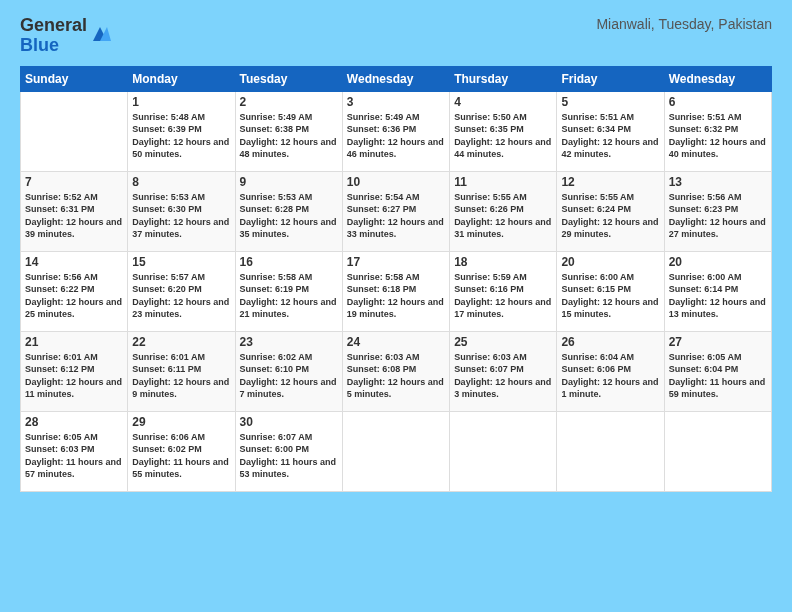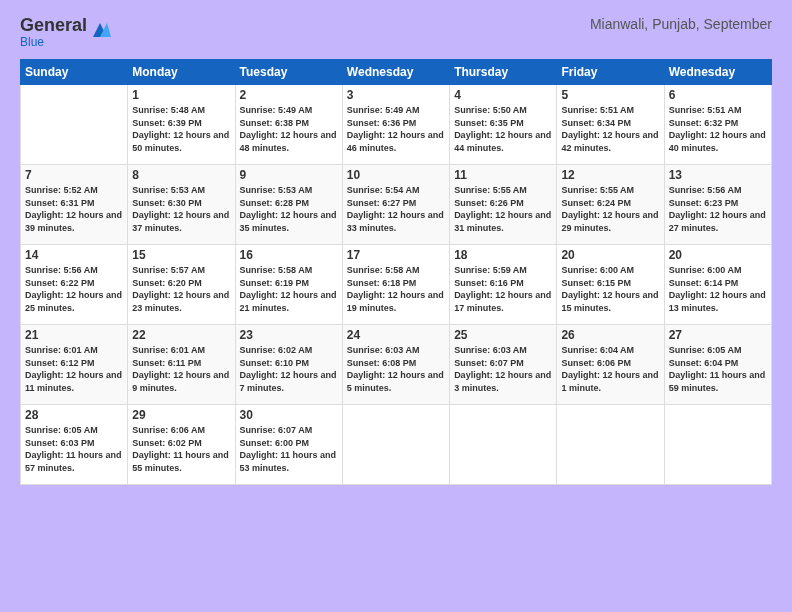--- a/index.html
+++ b/index.html
@@ -7,21 +7,21 @@
       font-family: Arial, sans-serif;
       background: #fff;
       width: 792px;
       height: 612px;
       overflow: hidden;
     }
     .page {
       width: 792px;
       height: 612px;
       padding: 16px 20px;
-      background: #c4b5fd;
+      background: #7dd3fc;
     }
     .header {
       display: flex;
       justify-content: space-between;
       align-items: flex-start;
       margin-bottom: 10px;
     }
     .logo {
       display: flex;
       align-items: center;
@@ -30,22 +30,22 @@
       display: flex;
       flex-direction: column;
       line-height: 1.1;
     }
     .logo-general {
       font-size: 18px;
       font-weight: bold;
       color: #333;
     }
     .logo-blue {
-      font-size: 12px;
-      font-weight: normal;
+      font-size: 18px;
+      font-weight: bold;
       color: #1565c0;
     }
     .logo-icon {
       margin-left: 2px;
     }
     .title-block {
       text-align: right;
     }
     .month-title {
       font-size: 32px;
@@ -114,21 +114,21 @@
         <span class="logo-blue">Blue</span>
       </div>
       <div class="logo-icon">
         <svg width="22" height="22" viewBox="0 0 22 22">
           <polygon points="4,18 11,4 18,18" fill="#1565c0"></polygon>
           <polygon points="11,18 18,4 22,18" fill="#42a5f5"></polygon>
         </svg>
       </div>
     </div>
     <div class="title-block">
-      <div class="location">Mianwali, Punjab, September</div>
+      <div class="location">Mianwali, Tuesday, Pakistan</div>
     </div>
   </div>
 
   <table class="calendar">
     <thead>
       <tr>
       <th>Sunday</th>
           <th>Monday</th>
           <th>Tuesday</th>
           <th>Wednesday</th>

